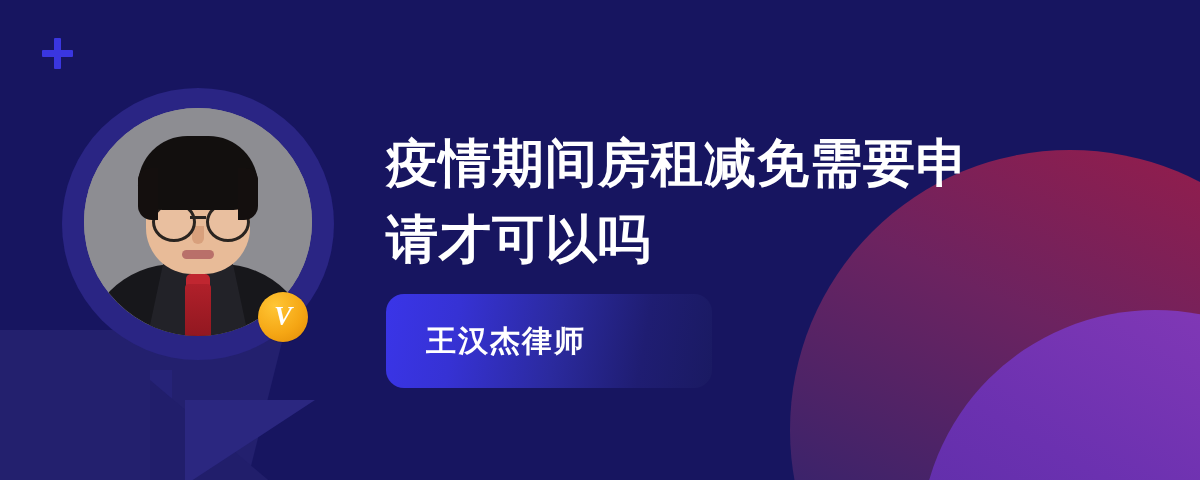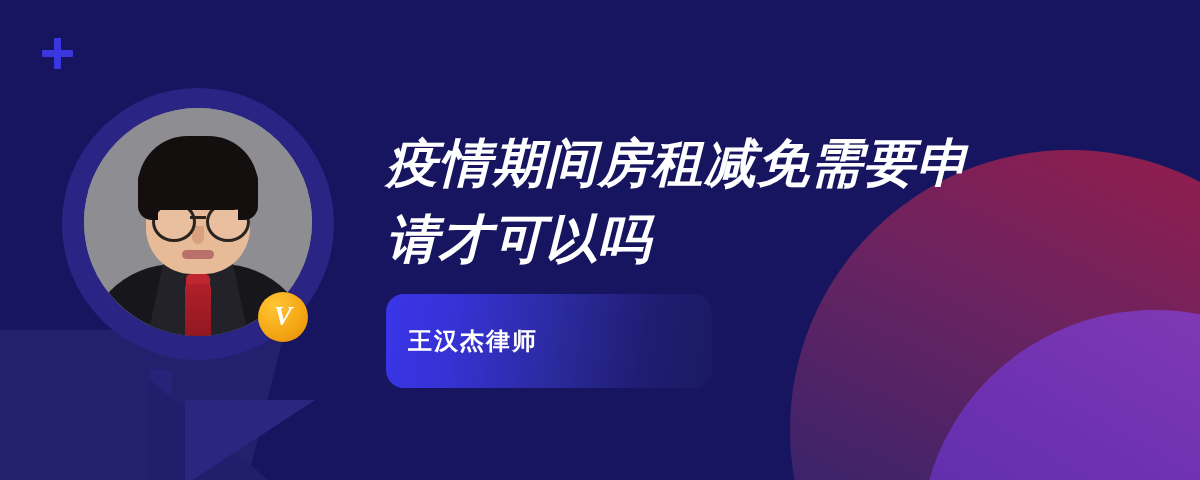--- a/index.html
+++ b/index.html
@@ -271,40 +271,39 @@
     width: 700px;
   }
   .headline {
     margin: 0;
     color: #ffffff;
     font-size: 52px;
     font-weight: bold;
     line-height: 1.46;
     letter-spacing: 1px;
     white-space: pre-wrap;
-    font-style: italic;
   }
 
   .name-badge {
     position: absolute;
     left: 386px;
     top: 294px;
     width: 326px;
     height: 94px;
     border-radius: 18px;
     background: linear-gradient(100deg, #3a35e8 0%, #3632d4 22%, #2b2a9e 52%, #1f1d72 78%, #1a1a62 100%);
     display: flex;
     align-items: center;
   }
   .name-badge-label {
     color: #ffffff;
-    font-size: 24px;
+    font-size: 30px;
     font-weight: bold;
     letter-spacing: 2px;
-    padding-left: 22px;
+    padding-left: 40px;
   }
 </style>
 </head>
 <body>
 
 <div class="banner">
 
   <div class="bg-layer">
     <div class="deco-poly-left"></div>
     <div class="deco-band"></div>

